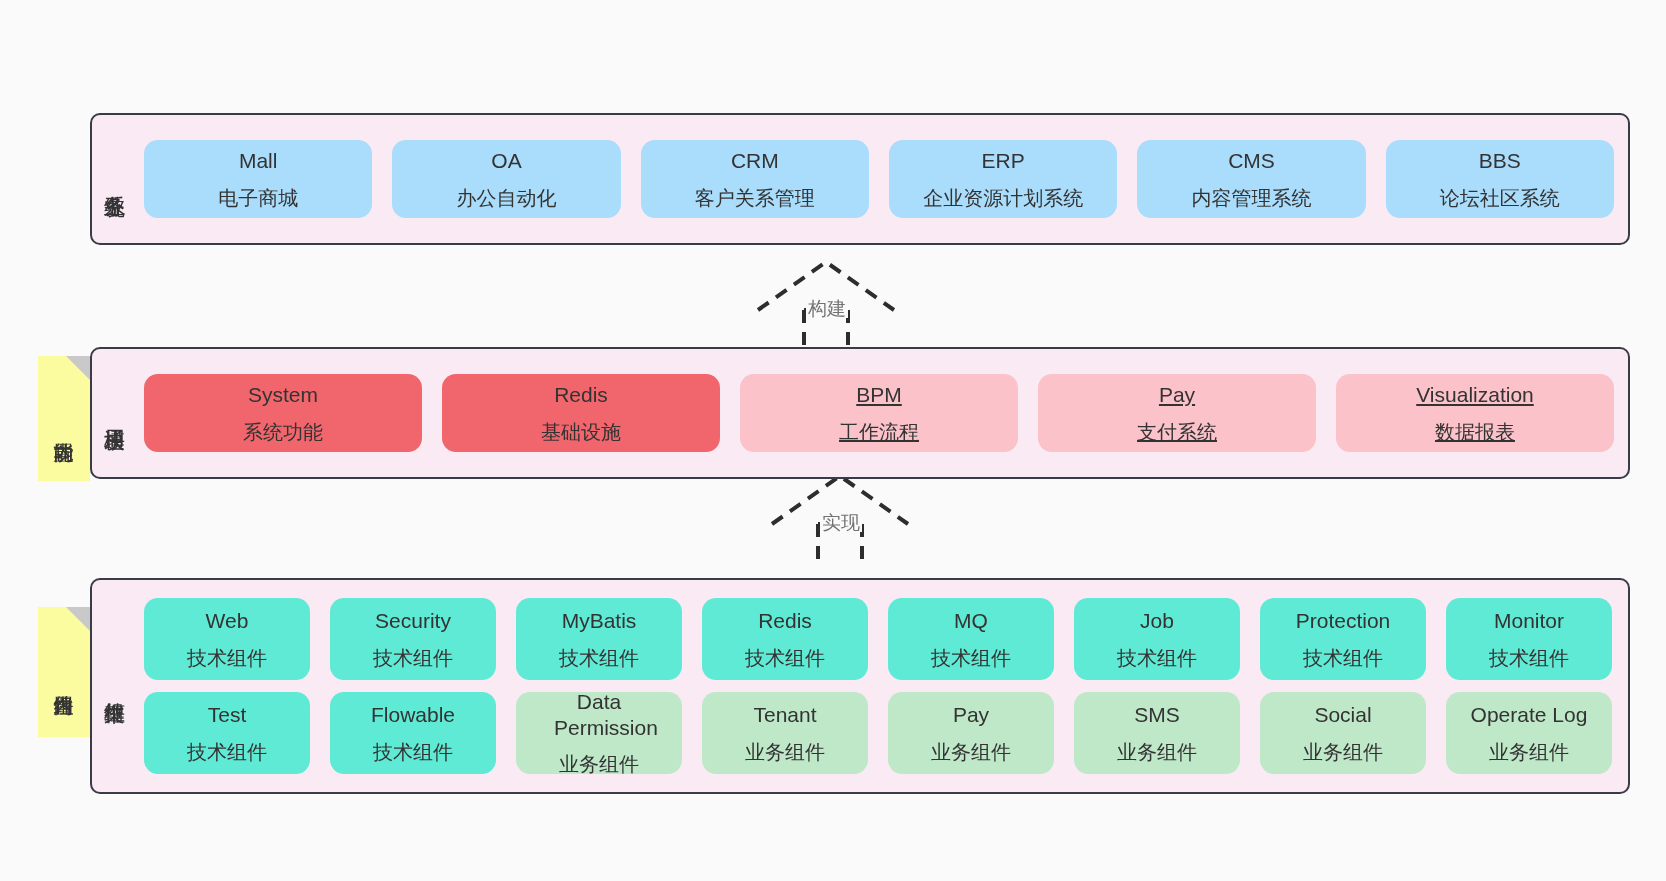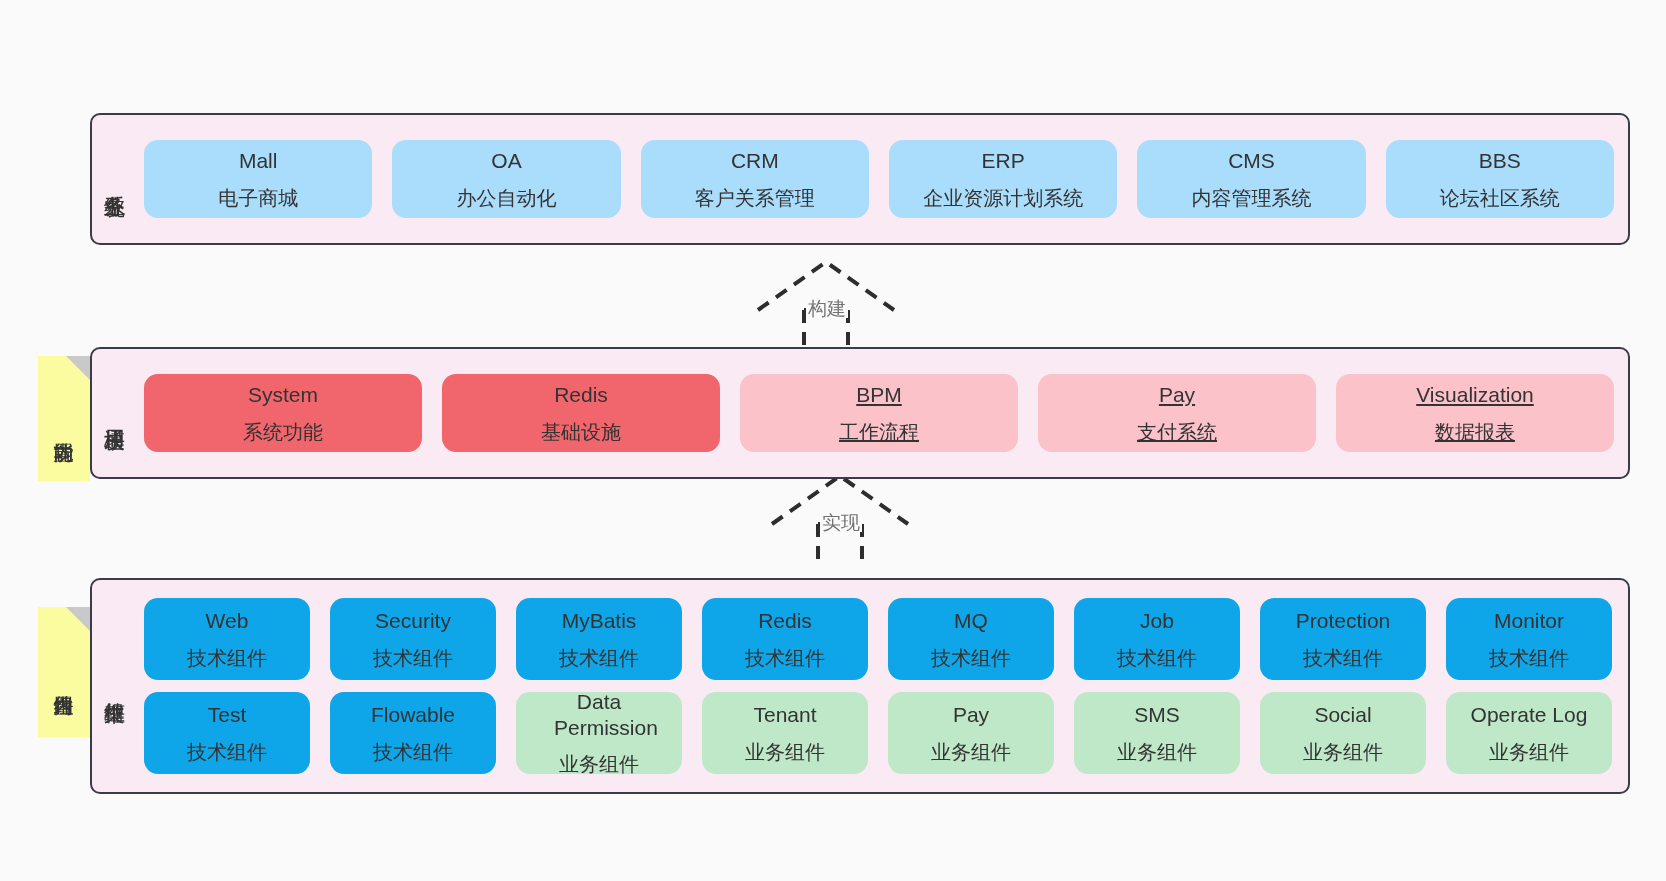--- a/index.html
+++ b/index.html
@@ -76,21 +76,21 @@
     gap: 12px;
   }
 
   .card .t1 { font-size: 21px; }
   .card .t2 { font-size: 20px; }
 
   
   .c-blue        { background: #aadcfb; }
   .c-red         { background: #f1666c; }
   .c-pink        { background: #fbc2ca; text-decoration: underline; }
-  .c-green       { background: #0ea5e9; }
+  .c-green       { background: #5eead4; }
   .c-lightgreen  { background: #bfe8c8; }
 
   
   .tab {
     position: absolute;
     background: #fbfba0;
     display: flex;
     align-items: center;
     justify-content: center;
     font-size: 20px;

